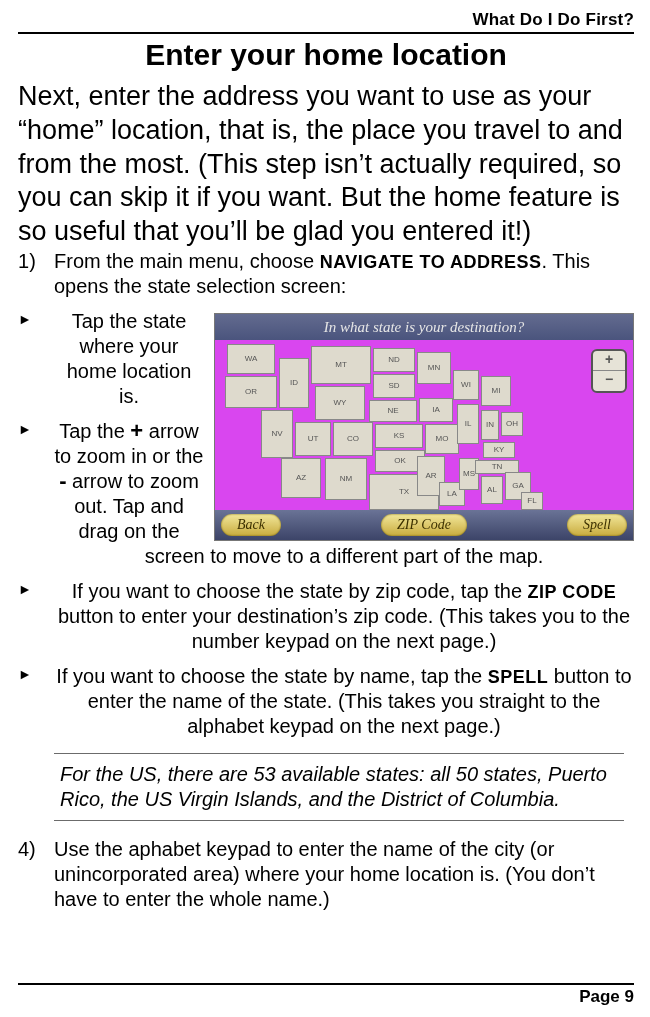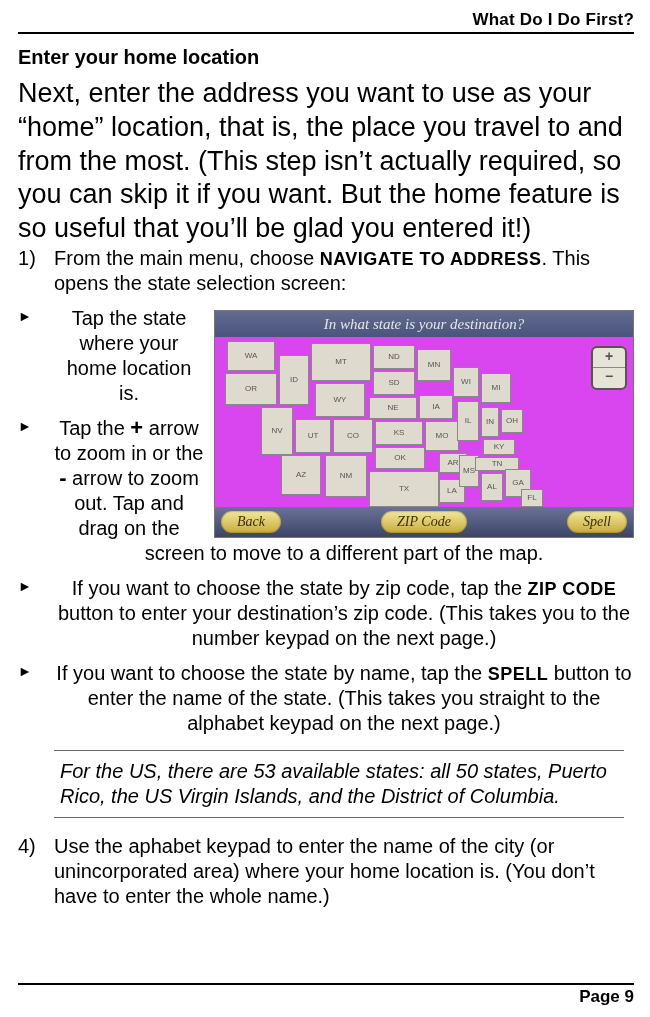--- a/index.html
+++ b/index.html
@@ -5,35 +5,36 @@
   * { box-sizing: border-box; margin: 0; padding: 0; }
   html, body { width: 650px; height: 1017px; background: #fff; }
   body {
     font-family: Arial, Helvetica, sans-serif;
     color: #000;
     padding: 10px 16px 10px 18px;
     position: relative;
   }
   .header-line {
     border-bottom: 2px solid #000;
-    margin-bottom: 12px;
+    margin-bottom: 4px;
   }
   .header-title {
     font-family: Arial, Helvetica, sans-serif;
     font-weight: 900;
     font-size: 17px;
     text-align: right;
     padding-bottom: 2px;
     font-stretch: condensed;
     letter-spacing: 0.2px;
   }
   .section-title {
     font-weight: bold;
-    font-size: 20px;
+    font-size: 30px;
     margin: 2px 0 8px 0;
+    text-align: center;
   }
   .intro {
     font-size: 27px;
     line-height: 1.25;
     margin-bottom: 0;
   }
   ol.steps { list-style: none; counter-reset: st; }
   ol.steps > li.num {
     counter-increment: st;
     font-size: 20px;
@@ -194,21 +195,21 @@
       <div class="state" style="left:110px;top:118px;width:42px;height:42px">NM</div>
       <div class="state" style="left:158px;top:8px;width:42px;height:24px">ND</div>
       <div class="state" style="left:158px;top:34px;width:42px;height:24px">SD</div>
       <div class="state" style="left:154px;top:60px;width:48px;height:22px">NE</div>
       <div class="state" style="left:160px;top:84px;width:48px;height:24px">KS</div>
       <div class="state" style="left:160px;top:110px;width:50px;height:22px">OK</div>
       <div class="state" style="left:154px;top:134px;width:70px;height:36px">TX</div>
       <div class="state" style="left:202px;top:12px;width:34px;height:32px">MN</div>
       <div class="state" style="left:204px;top:58px;width:34px;height:24px">IA</div>
       <div class="state" style="left:210px;top:84px;width:34px;height:30px">MO</div>
-      <div class="state" style="left:224px;top:116px;width:28px;height:20px">AR</div>
+      <div class="state" style="left:202px;top:116px;width:28px;height:40px">AR</div>
       <div class="state" style="left:224px;top:142px;width:26px;height:24px">LA</div>
       <div class="state" style="left:238px;top:30px;width:26px;height:30px">WI</div>
       <div class="state" style="left:242px;top:64px;width:22px;height:40px">IL</div>
       <div class="state" style="left:244px;top:118px;width:20px;height:32px">MS</div>
       <div class="state" style="left:266px;top:36px;width:30px;height:30px">MI</div>
       <div class="state" style="left:266px;top:70px;width:18px;height:30px">IN</div>
       <div class="state" style="left:268px;top:102px;width:32px;height:16px">KY</div>
       <div class="state" style="left:260px;top:120px;width:44px;height:14px">TN</div>
       <div class="state" style="left:266px;top:136px;width:22px;height:28px">AL</div>
       <div class="state" style="left:286px;top:72px;width:22px;height:24px">OH</div>

